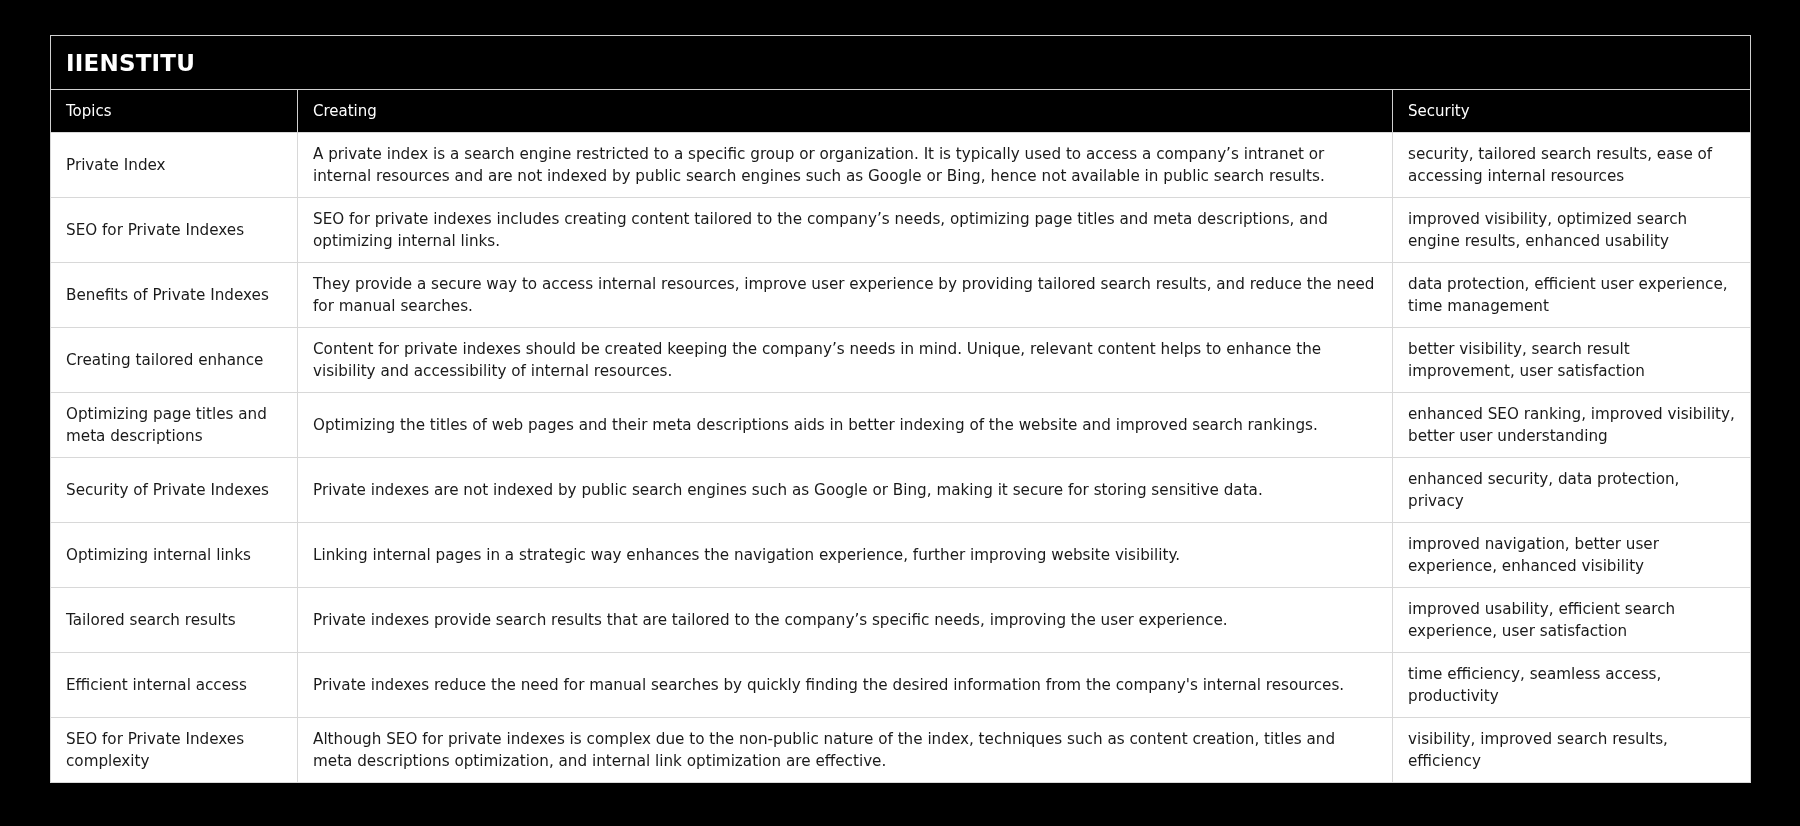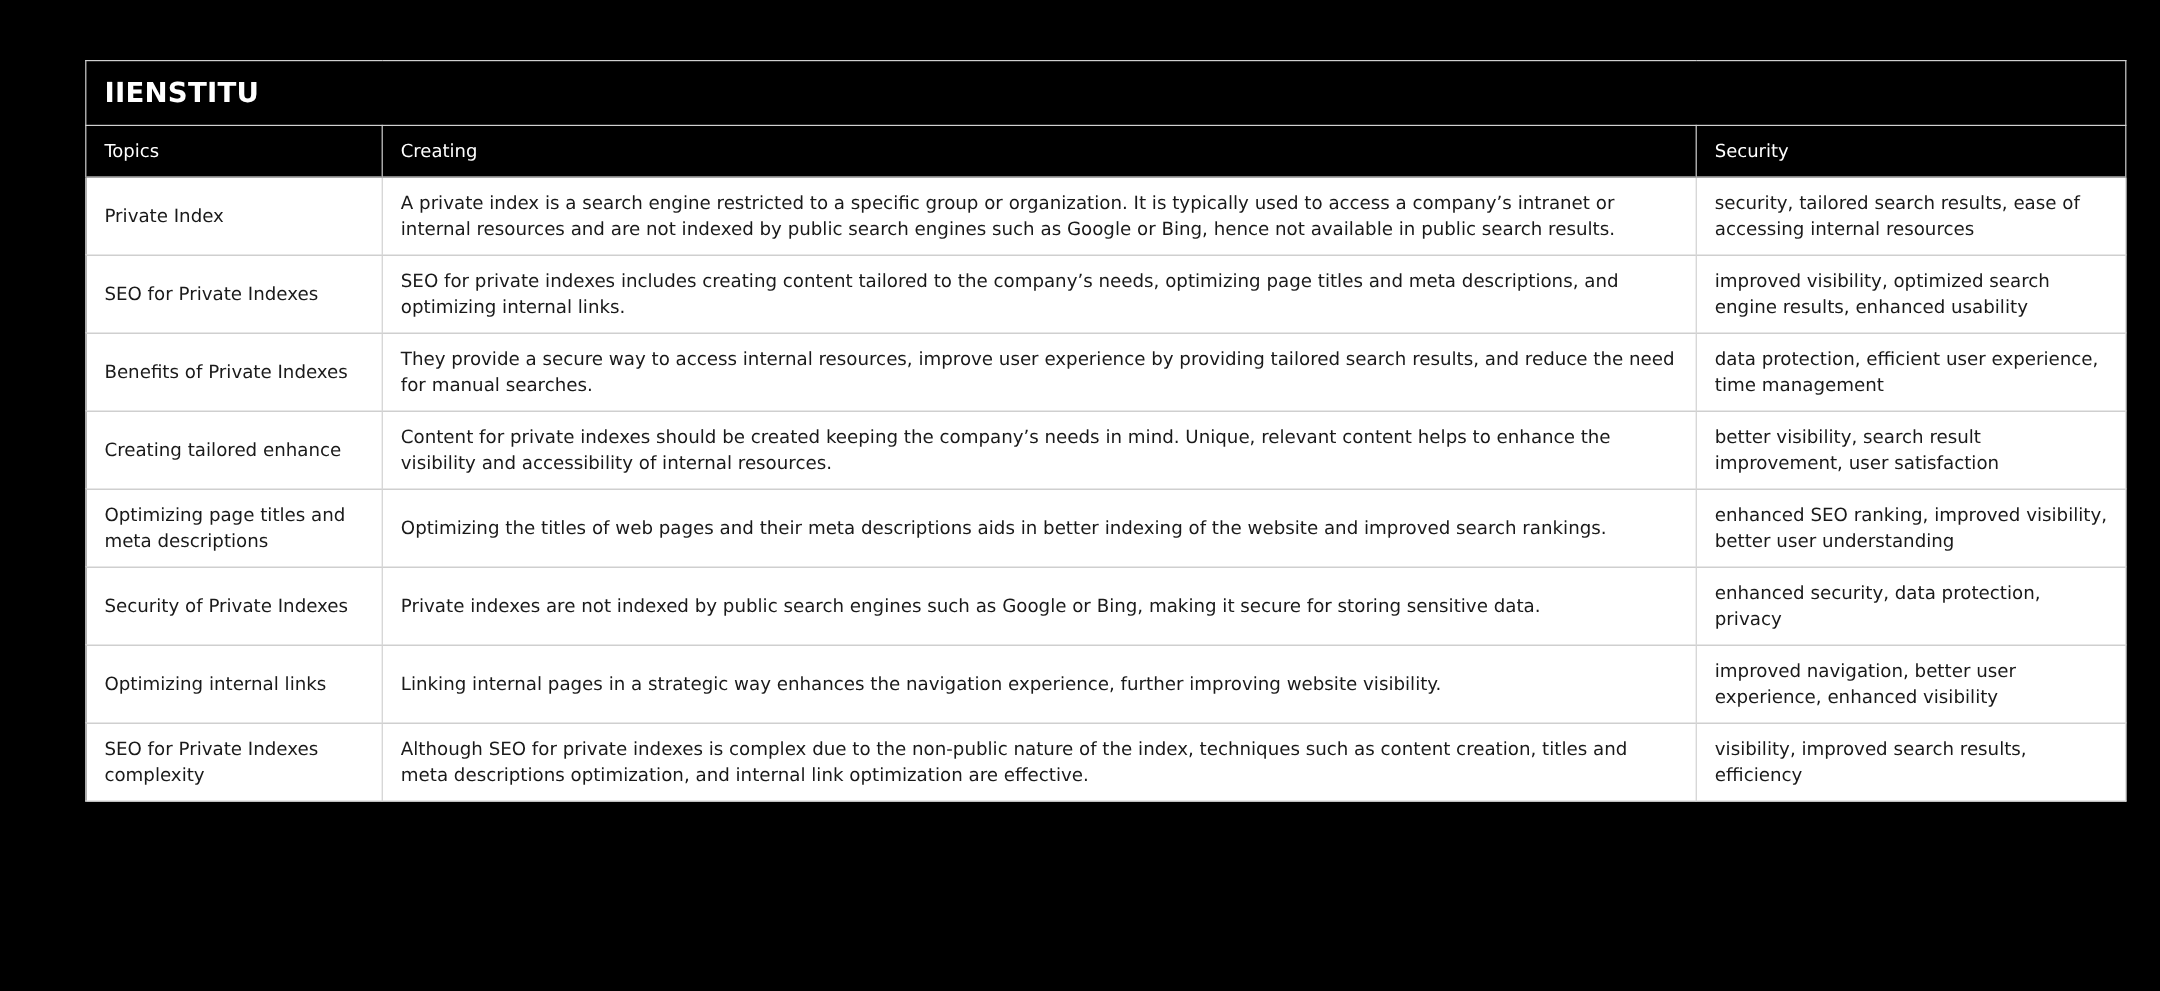--- a/index.html
+++ b/index.html
@@ -7,23 +7,22 @@
     padding: 0;
     background: #000000;
     width: 1800px;
     height: 826px;
     overflow: hidden;
     font-family: "DejaVu Sans", sans-serif;
   }
   .wrap {
     position: absolute;
     left: 50px;
-    top: 50px;
+    top: 35px;
     width: 1472px;
-    margin-left: 21px;
   }
   table {
     width: 1700px;
     border-collapse: collapse;
     table-layout: fixed;
     border: 1px solid #d0d0d0;
   }
   .title-cell {
     background: #000000;
     color: #ffffff;
@@ -113,19 +112,29 @@
         <td>Security of Private Indexes</td>
         <td>Private indexes are not indexed by public search engines such as Google or Bing, making it secure for storing sensitive data.</td>
         <td>enhanced security, data protection, privacy</td>
       </tr>
       <tr class="body-row">
         <td>Optimizing internal links</td>
         <td>Linking internal pages in a strategic way enhances the navigation experience, further improving website visibility.</td>
         <td>improved navigation, better user experience, enhanced visibility</td>
       </tr>
       <tr class="body-row">
+        <td>Tailored search results</td>
+        <td>Private indexes provide search results that are tailored to the company’s specific needs, improving the user experience.</td>
+        <td>improved usability, efficient search experience, user satisfaction</td>
+      </tr>
+      <tr class="body-row">
+        <td>Efficient internal access</td>
+        <td>Private indexes reduce the need for manual searches by quickly finding the desired information from the company's internal resources.</td>
+        <td>time efficiency, seamless access, productivity</td>
+      </tr>
+      <tr class="body-row">
         <td>SEO for Private Indexes complexity</td>
         <td>Although SEO for private indexes is complex due to the non-public nature of the index, techniques such as content creation, titles and meta descriptions optimization, and internal link optimization are effective.</td>
         <td>visibility, improved search results, efficiency</td>
       </tr>
     </tbody>
   </table>
 </div>
 
 </body></html>

